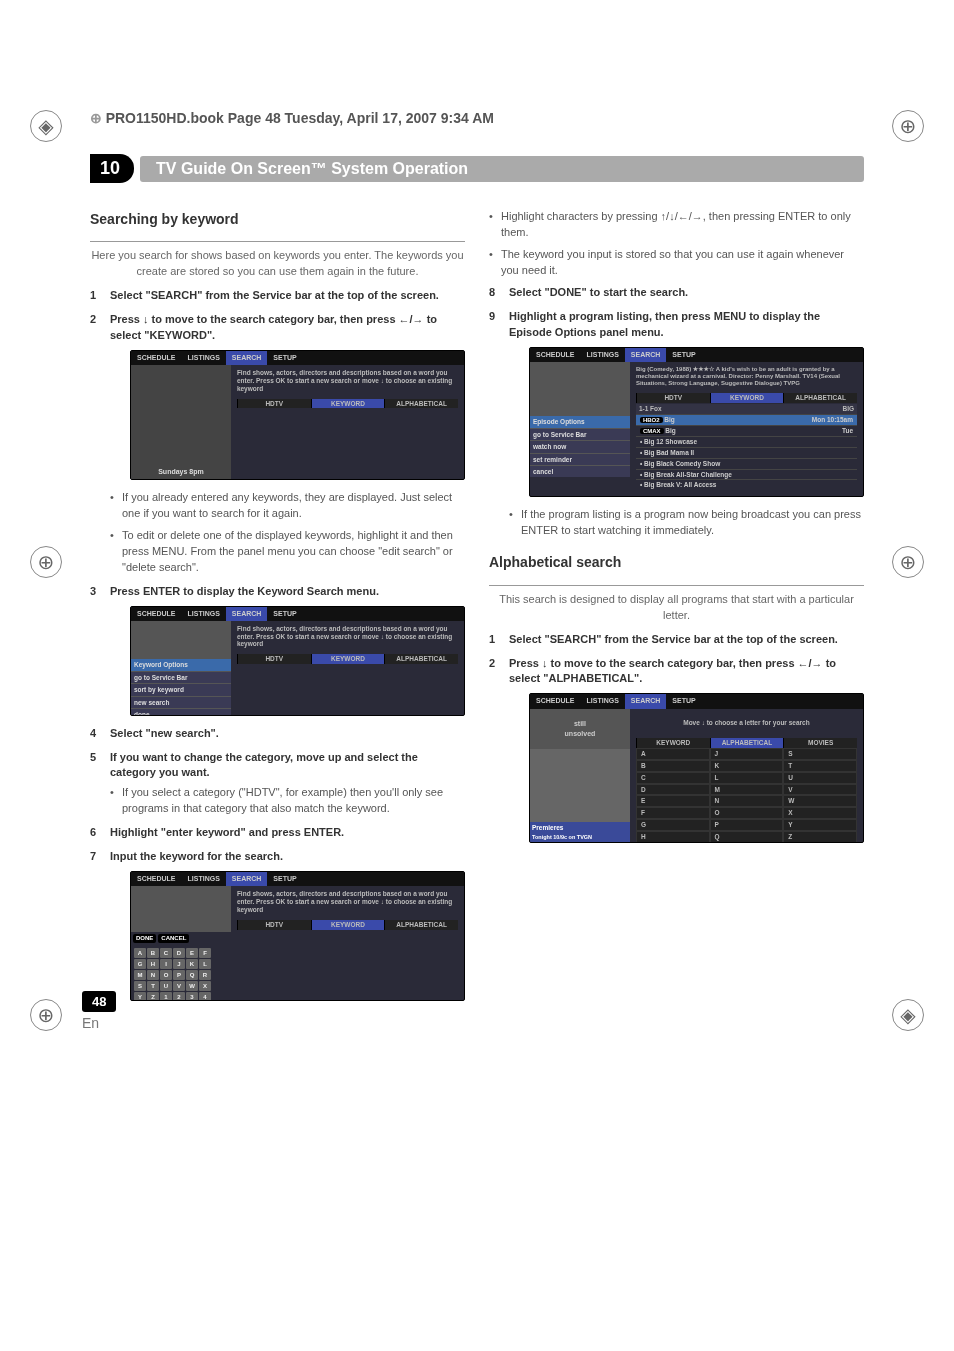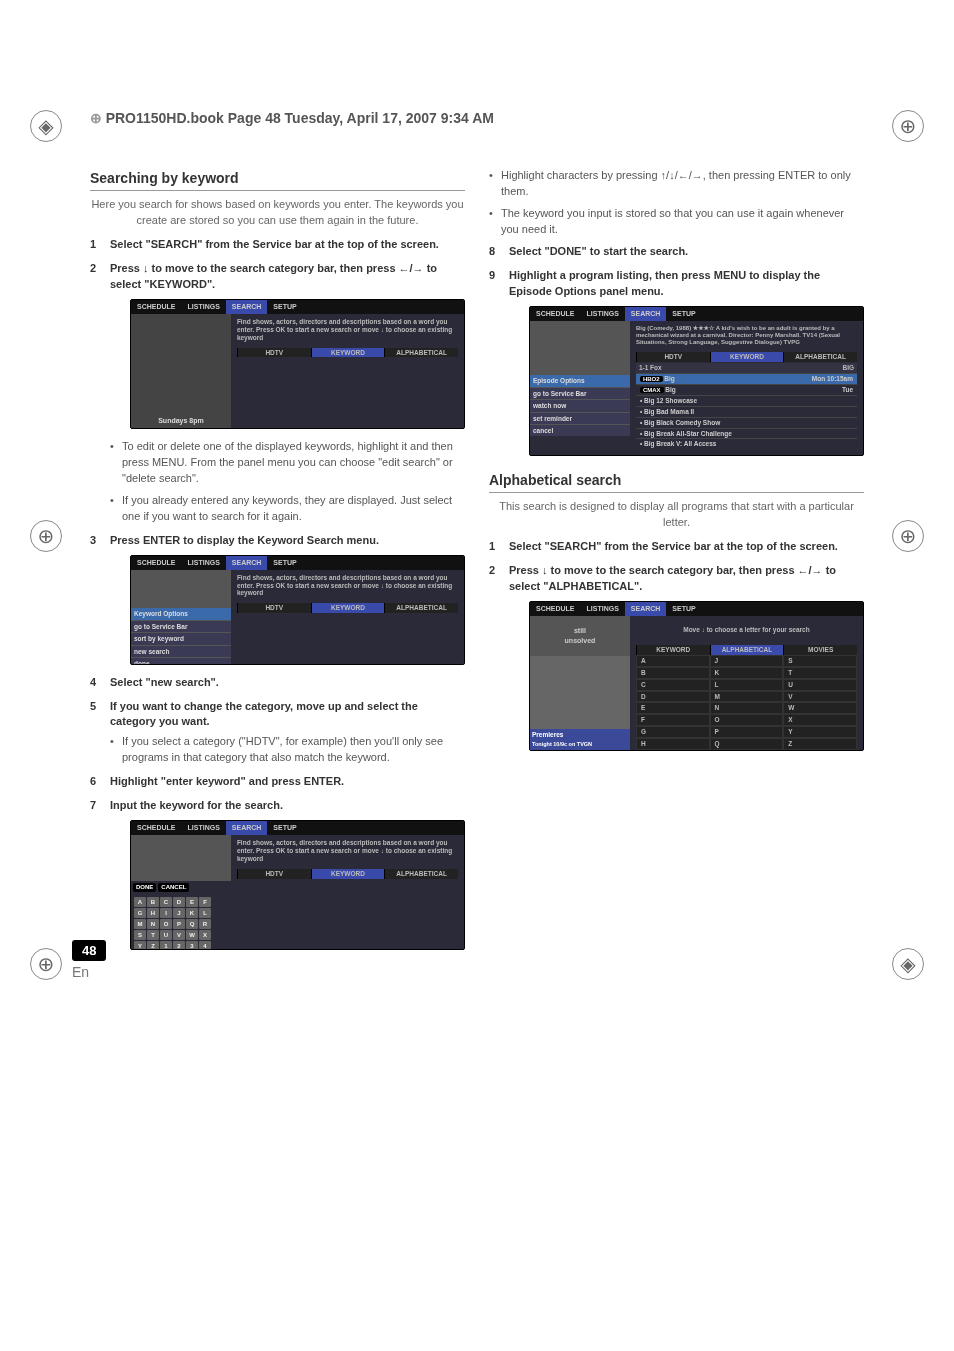--- a/index.html
+++ b/index.html
@@ -13,21 +13,21 @@
   .registration.mr { top: 50%; right: 30px; }
   .reg-cross { font-size: 20px; }
   .page-wrap { padding: 110px 90px 80px 90px; }
   .header-meta { font-size: 14px; color: #555; margin-bottom: 28px; font-weight: bold; }
   .header-meta::before { content: "⊕ "; color: #999; }
   .chapter-bar { display: flex; align-items: center; margin-bottom: 12px; }
   .chapter-num { background: #000; color: #fff; font-weight: bold; font-size: 18px; padding: 4px 14px 4px 10px; border-top-right-radius: 14px; border-bottom-right-radius: 14px; margin-right: 6px; }
   .chapter-title { background: #aaa; color: #fff; font-weight: bold; font-size: 16px; padding: 4px 16px; flex: 1; border-radius: 3px; }
   .columns { display: flex; gap: 24px; }
   .col { flex: 1; font-size: 11px; line-height: 1.45; }
-  h2 { font-size: 14px; font-weight: bold; margin: 14px 0 6px 0; border-bottom: 1px solid #999; padding-bottom: 2px; }
+  h2 { font-size: 14px; font-weight: bold; margin: 14px 0 6px 0; border-bottom: 1px solid #999; padding-bottom: 12px; }
   .para { color: #666; margin-bottom: 8px; text-align: center; }
   ol.steps { list-style: none; counter-reset: step; }
   ol.steps > li { position: relative; padding-left: 20px; margin-bottom: 8px; font-weight: bold; }
   ol.steps > li::before { counter-increment: step; content: counter(step); position: absolute; left: 0; top: 0; font-weight: bold; }
   ol.steps > li .step-body { font-weight: bold; }
   ul.sub { list-style: none; margin-top: 4px; }
   ul.sub li { position: relative; padding-left: 12px; font-weight: normal; color: #555; margin-bottom: 6px; }
   ul.sub li::before { content: "•"; position: absolute; left: 0; }
   .screenshot { background: #2a2a38; border: 1px solid #000; margin: 6px 0 10px 20px; height: 130px; position: relative; overflow: hidden; border-radius: 2px; }
   .screenshot.short { height: 110px; }
@@ -46,21 +46,21 @@
   .ss-sidebar .opt { padding: 1px 3px; border-top: 1px solid #555; background: #3a3a55; }
   .ss-sidebar .opt.hl { background: #3a6aaa; }
   .ss-list { font-size: 6.5px; color: #ccc; }
   .ss-list div { padding: 1px 4px; border-top: 1px solid #444; }
   .ss-list .hl { background: #3a6aaa; }
   .badge-black { background: #000; color: #fff; padding: 0 3px; border-radius: 2px; font-size: 6px; }
   .keypad { display: grid; grid-template-columns: repeat(6, 12px); gap: 1px; margin: 3px; }
   .keypad span { background: #666; color: #eee; font-size: 6px; text-align: center; line-height: 10px; height: 10px; border-radius: 1px; }
   .alpha-grid { display: grid; grid-template-columns: repeat(3, 1fr); font-size: 6.5px; color: #bbb; }
   .alpha-grid span { padding: 1px 4px; border: 1px solid #333; background: #222; }
-  .page-num-block { position: absolute; left: 72px; bottom: 60px; }
+  .page-num-block { position: absolute; left: 82px; bottom: 60px; }
   .page-num { background: #000; color: #fff; font-weight: bold; font-size: 13px; padding: 3px 10px; border-radius: 3px; display: inline-block; }
   .page-lang { font-size: 14px; color: #777; margin-top: 3px; }
 </style>
 </head>
 <body>
 
 <div class="registration tl">
     <span class="reg-cross">◈</span>
   </div>
 <div class="registration tr">
@@ -76,20 +76,24 @@
     <span class="reg-cross">⊕</span>
   </div>
 <div class="registration br">
     <span class="reg-cross">◈</span>
   </div>
 
 <div class="page-wrap">
 
   <div class="header-meta">PRO1150HD.book  Page 48  Tuesday, April 17, 2007  9:34 AM</div>
 
+  <div class="chapter-bar">
+    <div class="chapter-num">10</div>
+    <div class="chapter-title">TV Guide On Screen™ System Operation</div>
+  </div>
 
   <div class="columns">
 
     <div class="col">
 
       <h2>Searching by keyword</h2>
       <p class="para">Here you search for shows based on keywords you enter. The keywords you create are stored so you can use them again in the future.</p>
 
       <ol class="steps">
 
@@ -113,22 +117,22 @@
                 <div class="ss-cat-row">
                   <span>HDTV</span>
                   <span class="sel">KEYWORD</span>
                   <span>ALPHABETICAL</span>
                 </div>
               </div>
             </div>
           </div>
 
           <ul class="sub">
+            <li>If you already entered any keywords, they are displayed. Just select one if you want to search for it again.</li>
             <li>To edit or delete one of the displayed keywords, highlight it and then press MENU. From the panel menu you can choose "edit search" or "delete search".</li>
-            <li>If you already entered any keywords, they are displayed. Just select one if you want to search for it again.</li>
           </ul>
         </li>
 
         <li>
           <span class="step-body">Press ENTER to display the Keyword Search menu.</span>
 
           
           <div class="screenshot short">
             <div class="ss-top">
               <span>SCHEDULE</span>
@@ -281,20 +285,23 @@
                     <div>• Big 12 Showcase</div>
                     <div>• Big Bad Mama II</div>
                     <div>• Big Black Comedy Show</div>
                     <div>• Big Break All-Star Challenge</div>
                     <div>• Big Break V: All Access</div>
                   </div>
               </div>
             </div>
           </div>
 
+          <ul class="sub">
+            <li>If the program listing is a program now being broadcast you can press ENTER to start watching it immediately.</li>
+          </ul>
         </li>
       </ol>
 
       <h2>Alphabetical search</h2>
       <p class="para">This search is designed to display all programs that start with a particular letter.</p>
 
       <ol class="steps">
         <li><span class="step-body">Select "SEARCH" from the Service bar at the top of the screen.</span></li>
         <li>
           <span class="step-body">Press ↓ to move to the search category bar, then press ←/→ to select "ALPHABETICAL".</span>

